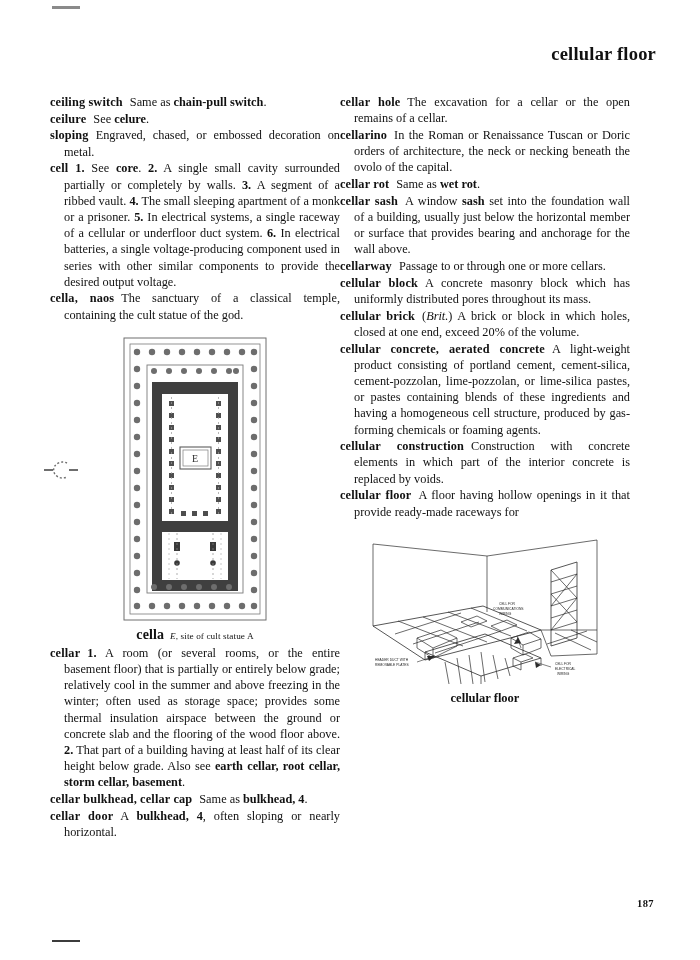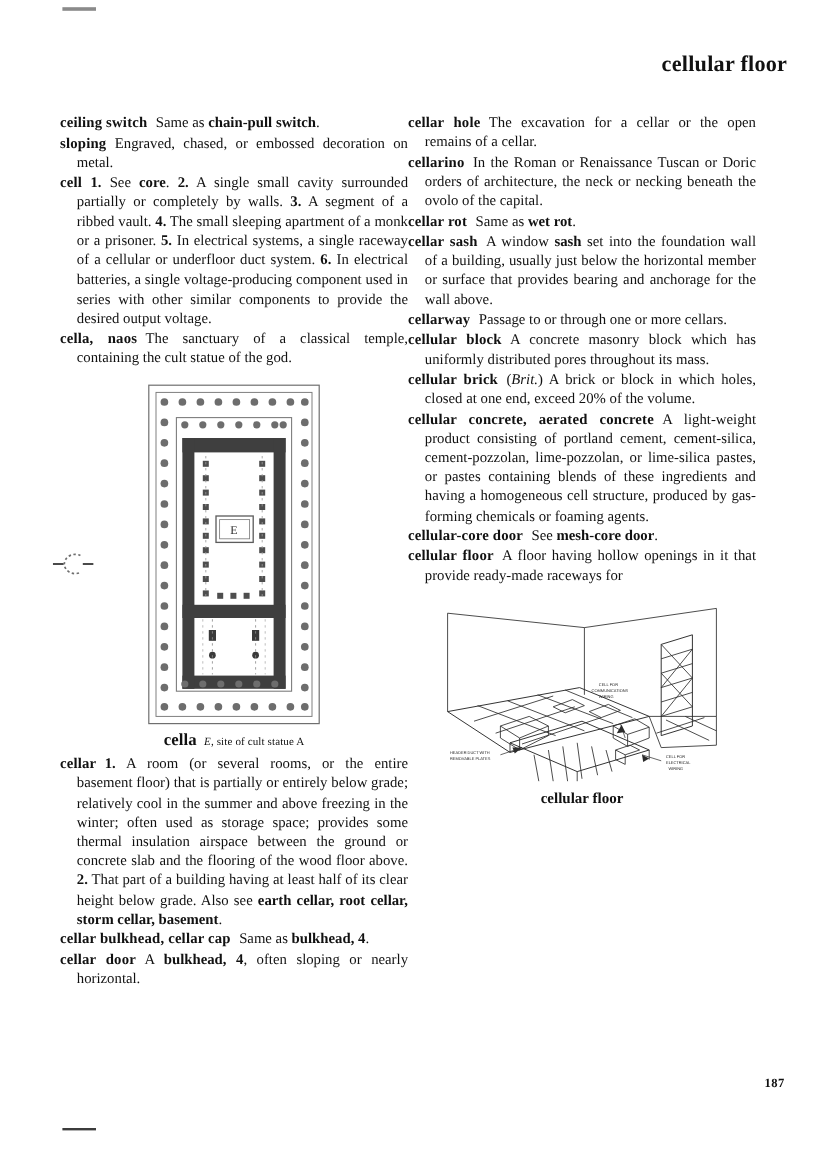--- a/index.html
+++ b/index.html
@@ -136,20 +136,21 @@
 </div>
 
 <div class="running-head">cellular floor</div>
 
 <div class="columns">
 
   <div class="col">
 
     <p class="entry"><span class="hw">ceiling switch</span><span class="sp"></span><span>Same as <b>chain-pull switch</b>.</span></p>
 
+    <p class="entry"><span class="hw">ceilure</span><span class="sp"></span><span>See <b>celure</b>.</span></p>
 
     <p class="entry"><span class="hw">sloping</span><span class="sp"></span><span>Engraved, chased, or embossed decoration on metal.</span></p>
 
     <p class="entry"><span class="hw">cell</span><span class="sp"></span><span><span class="num">1.</span> See <b>core</b>. <span class="num">2.</span> A single small cavity surrounded partially or completely by walls. <span class="num">3.</span> A segment of a ribbed vault. <span class="num">4.</span> The small sleeping apartment of a monk or a prisoner. <span class="num">5.</span> In electrical systems, a single raceway of a cellular or underfloor duct system. <span class="num">6.</span> In electrical batteries, a single voltage-producing component used in series with other similar components to provide the desired output voltage.</span></p>
 
     <p class="entry"><span class="hw">cella, naos</span><span class="sp"></span><span>The sanctuary of a classical temple, containing the cult statue of the god.</span></p>
 
     <div class="fig-cella">
       <svg width="148" height="288" viewBox="0 0 148 288">
         <defs>
@@ -312,22 +313,22 @@
     <p class="entry"><span class="hw">cellarway</span><span class="sp"></span><span>Passage to or through one or more cellars.</span></p>
 
 
     <p class="entry"><span class="hw">cellular block</span><span class="sp"></span><span>A concrete masonry block which has uniformly distributed pores throughout its mass.</span></p>
 
     <p class="entry"><span class="hw">cellular brick</span><span class="sp"></span><span>(<i>Brit.</i>) A brick or block in which holes, closed at one end, exceed 20% of the volume.</span></p>
 
 
     <p class="entry"><span class="hw">cellular concrete, aerated concrete</span><span class="sp"></span><span>A light-weight product consisting of portland cement, cement-silica, cement-pozzolan, lime-pozzolan, or lime-silica pastes, or pastes containing blends of these ingredients and having a homogeneous cell structure, produced by gas-forming chemicals or foaming agents.</span></p>
 
-
-    <p class="entry"><span class="hw">cellular-core door</span><span class="sp"></span><span>See <b>mesh-core door</b>.</span></p>
+    <p class="entry"><span class="hw">cellular construction</span><span class="sp"></span><span>Construction with concrete elements in which part of the interior concrete is replaced by voids.</span></p>
+
 
     <p class="entry"><span class="hw">cellular floor</span><span class="sp"></span><span>A floor having hollow openings in it that provide ready-made raceways for</span></p>
 
     <div class="fig-cellfloor">
       <svg width="240" height="152" viewBox="0 0 240 152">
         <rect x="0" y="0" width="240" height="152" fill="#ffffff"></rect>
         <g stroke="#2b2b2b" fill="none" stroke-width="0.7">
 
           <path d="M8 10 L122 22 L232 6"></path>
           <path d="M122 22 L122 78"></path>

